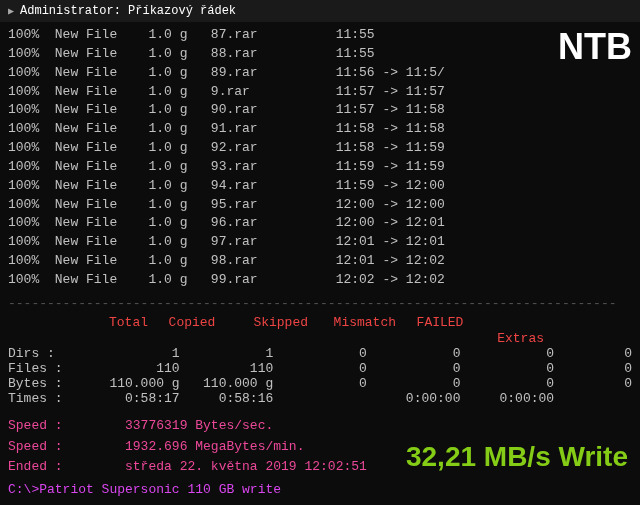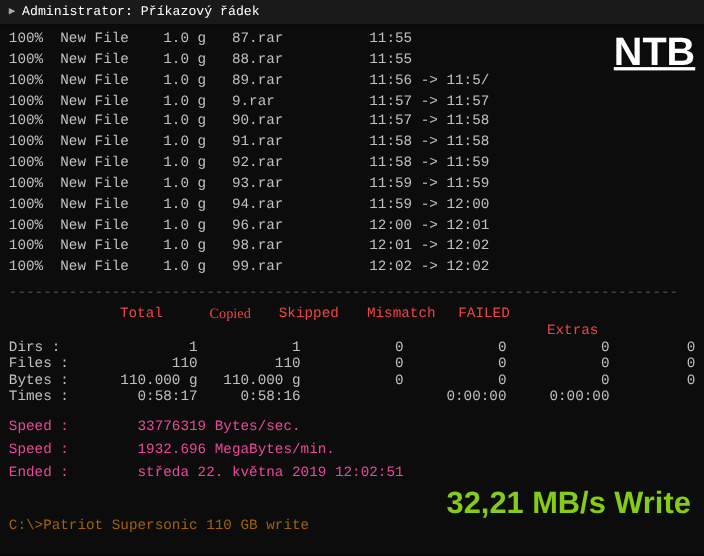--- a/index.html
+++ b/index.html
@@ -54,59 +54,58 @@
       padding-left: 60px;
       color: #ef4444;
       gap: 0;
     }
     .stats-row {
       display: flex;
       color: #c0c0c0;
       white-space: pre;
     }
     .sh-total { width: 88px; text-align: right; padding-right: 8px; }
-    .sh-copied { width: 80px; text-align: right; padding-right: 8px; font-family: Liberation Serif, serif; }
+    .sh-copied { width: 80px; text-align: center; padding-right: 8px; }
     .sh-skipped { width: 80px; text-align: right; padding-right: 8px; }
     .sh-mismatch { width: 88px; text-align: right; padding-right: 8px; }
     .sh-failed { width: 80px; text-align: center; padding-right: 8px; }
     .sh-extras { width: 60px; text-align: right; margin-top: 16px; }
 
     .speed-section {
       margin-top: 10px;
       color: #ec4899;
       line-height: 1.6;
     }
     .speed-row { white-space: pre; }
 
     .ntb-badge {
       position: absolute;
       top: 4px;
       right: 8px;
       color: #fff;
       font-size: 36px;
       font-weight: bold;
       font-family: Arial, sans-serif;
-      text-decoration: underline;
     }
 
     .write-badge {
       position: absolute;
       bottom: 32px;
       right: 12px;
       color: #84cc16;
       font-size: 28px;
       font-weight: bold;
       font-family: Arial, sans-serif;
     }
 
     .bottom-prompt {
       position: absolute;
-      bottom: 20px;
+      bottom: 8px;
       left: 8px;
-      color: #a16207;
+      color: #d946ef;
       font-size: 13px;
     }
   </style>
 </head>
 <body>
 
 <div id="title-bar">
   <span class="title-icon">▶</span>
   <span>Administrator: Příkazový řádek</span>
 </div>
@@ -118,21 +117,23 @@
   <div class="file-lines">
   <div class="file-row">100%  New File    1.0 g   87.rar          11:55</div>
       <div class="file-row">100%  New File    1.0 g   88.rar          11:55</div>
       <div class="file-row">100%  New File    1.0 g   89.rar          11:56 -&gt; 11:5/</div>
       <div class="file-row">100%  New File    1.0 g   9.rar           11:57 -&gt; 11:57</div>
       <div class="file-row">100%  New File    1.0 g   90.rar          11:57 -&gt; 11:58</div>
       <div class="file-row">100%  New File    1.0 g   91.rar          11:58 -&gt; 11:58</div>
       <div class="file-row">100%  New File    1.0 g   92.rar          11:58 -&gt; 11:59</div>
       <div class="file-row">100%  New File    1.0 g   93.rar          11:59 -&gt; 11:59</div>
       <div class="file-row">100%  New File    1.0 g   94.rar          11:59 -&gt; 12:00</div>
+      <div class="file-row">100%  New File    1.0 g   95.rar          12:00 -&gt; 12:00</div>
       <div class="file-row">100%  New File    1.0 g   96.rar          12:00 -&gt; 12:01</div>
+      <div class="file-row">100%  New File    1.0 g   97.rar          12:01 -&gt; 12:01</div>
       <div class="file-row">100%  New File    1.0 g   98.rar          12:01 -&gt; 12:02</div>
       <div class="file-row">100%  New File    1.0 g   99.rar          12:02 -&gt; 12:02</div>
     </div>
 
   <div class="divider">------------------------------------------------------------------------------</div>
 
   <div class="stats-section">
     <div class="stats-header-row">
       <span class="sh-total">Total</span>
       <span class="sh-copied">Copied</span>

